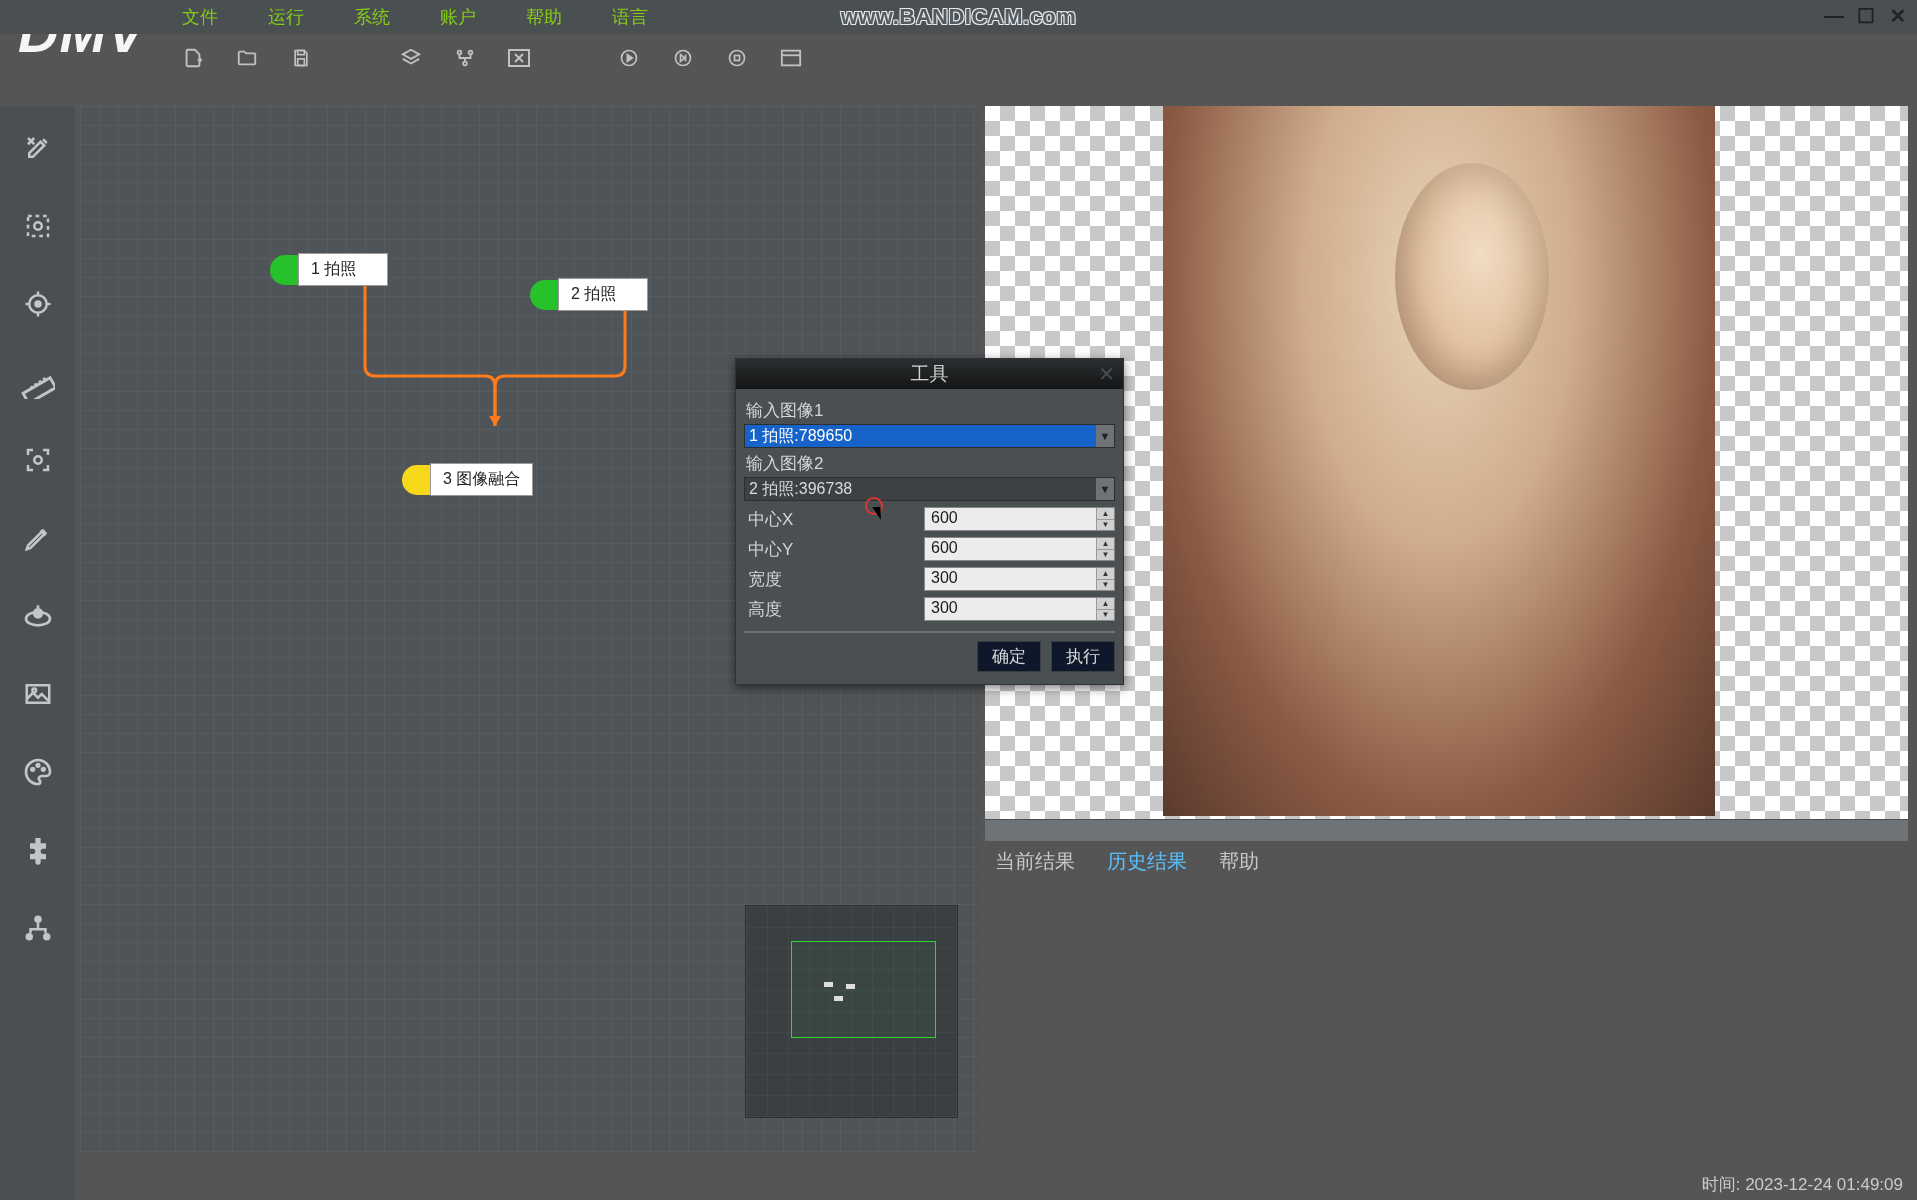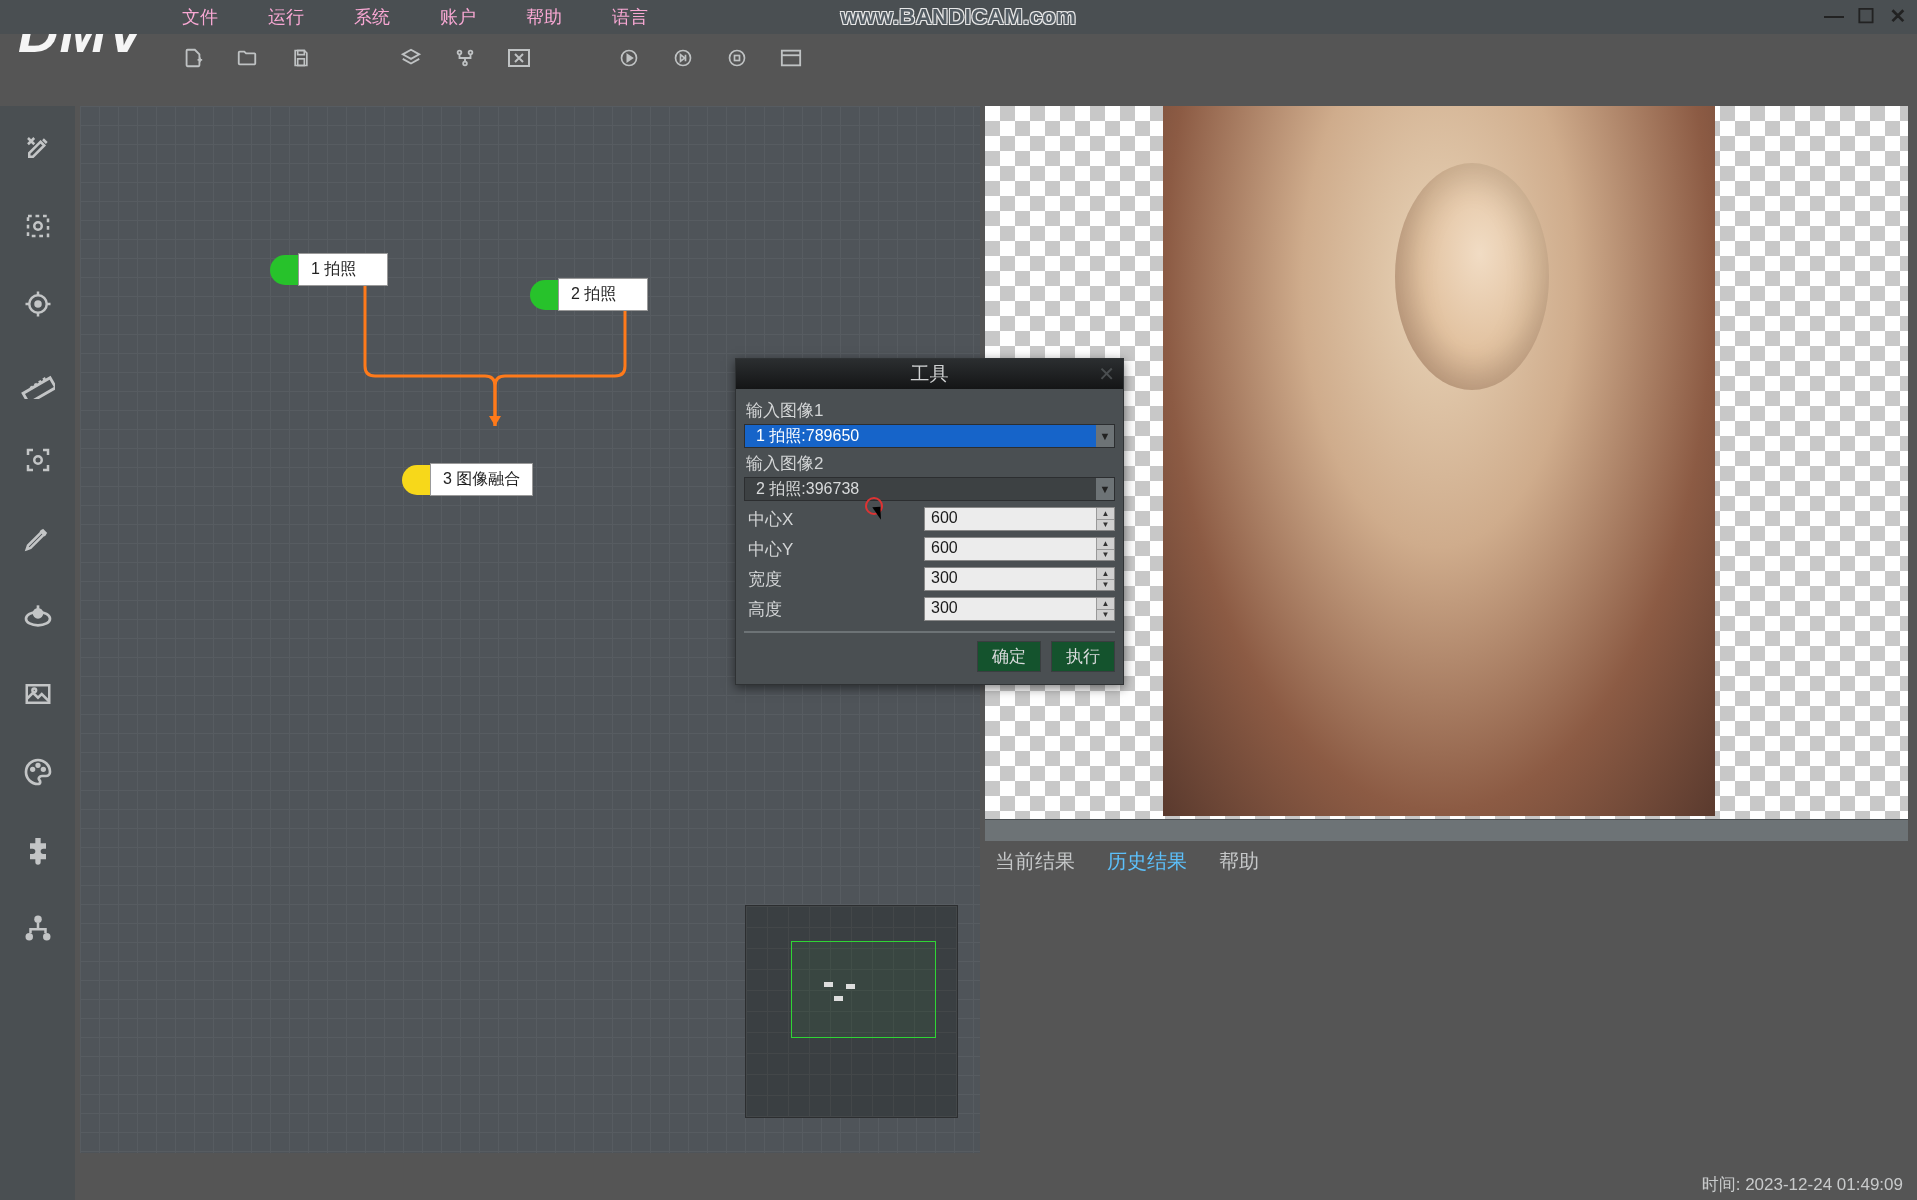--- a/index.html
+++ b/index.html
@@ -1,19 +1,19 @@
 <!DOCTYPE html>
 <html><head>
 <meta charset="utf-8">
 <style>
 * { margin: 0; padding: 0; box-sizing: border-box; font-family: "Microsoft YaHei", sans-serif; }
 body { width: 1917px; height: 1200px; background: #555; color: #ccc; overflow: hidden; position: relative; }
 
 
-.menubar { position: absolute; top: 0; left: 0; right: 0; height: 34px; background: #4a4f52; display: flex; align-items: center; padding-left: 182px; gap: 50px; font-size: 18px; color: #f9a8d4; }
+.menubar { position: absolute; top: 0; left: 0; right: 0; height: 34px; background: #4a4f52; display: flex; align-items: center; padding-left: 182px; gap: 50px; font-size: 18px; color: #84cc16; }
 .menubar .item { cursor: default; }
 .logo { position: absolute; left: 18px; top: 8px; font-size: 56px; font-weight: 800; color: #f5f5f5; letter-spacing: 1px; font-style: italic; font-family: "Arial Black", sans-serif; line-height: 0.9; }
 .watermark { position: absolute; top: 4px; left: 50%; transform: translateX(-50%); font-size: 22px; font-weight: 700; color: #525b62; text-shadow: 1px 1px 0 #e6e6e6, -1px -1px 0 #e6e6e6, 1px -1px 0 #e6e6e6, -1px 1px 0 #e6e6e6; font-family: Liberation Sans, sans-serif; letter-spacing: 0.5px; }
 .win-ctrls { position: absolute; top: 4px; right: 8px; display: flex; gap: 10px; color: #222; font-size: 20px; font-weight: bold; }
 .win-ctrls span { width: 22px; text-align: center; cursor: default; }
 
 
 .toolbar { position: absolute; top: 34px; left: 180px; height: 47px; display: flex; align-items: center; gap: 28px; }
 .toolbar .ticon { width: 26px; height: 26px; color: #bfc2c3; display: flex; align-items: center; justify-content: center; }
 .toolbar .tsep { width: 28px; }
@@ -59,32 +59,32 @@
 
 
 .dialog { position: absolute; left: 735px; top: 358px; width: 389px; background: #4a4f52; border: 1px solid #2f3234; box-shadow: 0 3px 10px rgba(0,0,0,0.5); }
 .dialog .titlebar { height: 30px; background: linear-gradient(#2b2e30,#141516); color: #d0d2d3; font-size: 19px; display: flex; align-items: center; justify-content: center; position: relative; }
 .dialog .titlebar .close { position: absolute; right: 8px; top: 3px; font-size: 20px; color: #4a4e50; cursor: default; }
 .dialog .dtabs { display: flex; gap: 32px; padding: 8px 12px 4px; font-size: 19px; border-bottom: 1px solid #3a3e40; }
 .dialog .dtabs .dt { color: #b0b2b3; }
 .dialog .dtabs .dt.active { color: #6cc4f7; }
 .dialog .body { padding: 6px 8px 0; }
 .dialog .flabel { font-size: 17px; color: #d3d5d6; margin: 4px 2px 2px; }
-.dialog .combo { position: relative; height: 24px; background: #3d4143; border: 1px solid #2c2e30; font-size: 16px; color: #d8dadb; padding: 1px 11px; }
+.dialog .combo { position: relative; height: 24px; background: #3d4143; border: 1px solid #2c2e30; font-size: 16px; color: #d8dadb; padding: 1px 4px; }
 .dialog .combo.sel { background: #1664c9; color: #fff; }
 .dialog .combo .arrow { position: absolute; right: 0; top: 0; width: 18px; height: 100%; background: #6d7376; color: #222; font-size: 11px; display: flex; align-items: center; justify-content: center; }
 .dialog .row { display: flex; align-items: center; margin: 6px 0; justify-content: space-between; }
 .dialog .row .rl { width: 180px; font-size: 17px; color: #d3d5d6; padding-left: 4px; }
 .dialog .row .spin { position: relative; flex: 1; height: 24px; background: #ececec; border: 1px solid #888; color: #1a1a1a; padding: 1px 6px; font-size: 16px; }
 .dialog .row .spin .ud { position: absolute; right: 0; top: 0; width: 18px; height: 100%; background: #d0d0d0; display: flex; flex-direction: column; }
 .dialog .row .spin .ud div { flex:1; display:flex; align-items:center; justify-content:center; font-size:8px; color:#333; border-left:1px solid #999; }
 .dialog .row .spin .ud div:first-child { border-bottom:1px solid #999; }
 .dialog .hr { height: 2px; background: #6d7376; margin: 10px 0 8px; }
 .dialog .btns { display: flex; justify-content: flex-end; gap: 10px; padding: 0 8px 12px; }
-.dialog .btns button { background: #14532d; border: 1px solid #3a3e40; color: #d8dadb; font-size: 17px; padding: 3px 14px; cursor: default; }
+.dialog .btns button { background: #0f172a; border: 1px solid #3a3e40; color: #d8dadb; font-size: 17px; padding: 3px 14px; cursor: default; }
 
 
 .cursor-mark { position:absolute; left:865px; top:497px; width:18px; height:18px; border:2px solid #d33; border-radius:50%; pointer-events:none; z-index:50; }
 .cursor-arrow { position:absolute; left:876px; top:504px; width:0; height:0; z-index:51; pointer-events:none;
   border-left:7px solid #000; border-top:4px solid transparent; border-bottom:11px solid transparent; transform: rotate(-35deg); }
 
 
 .status { position:absolute; right:14px; bottom:4px; font-size:17px; color:#c8cacb; }
 </style>
 </head>

